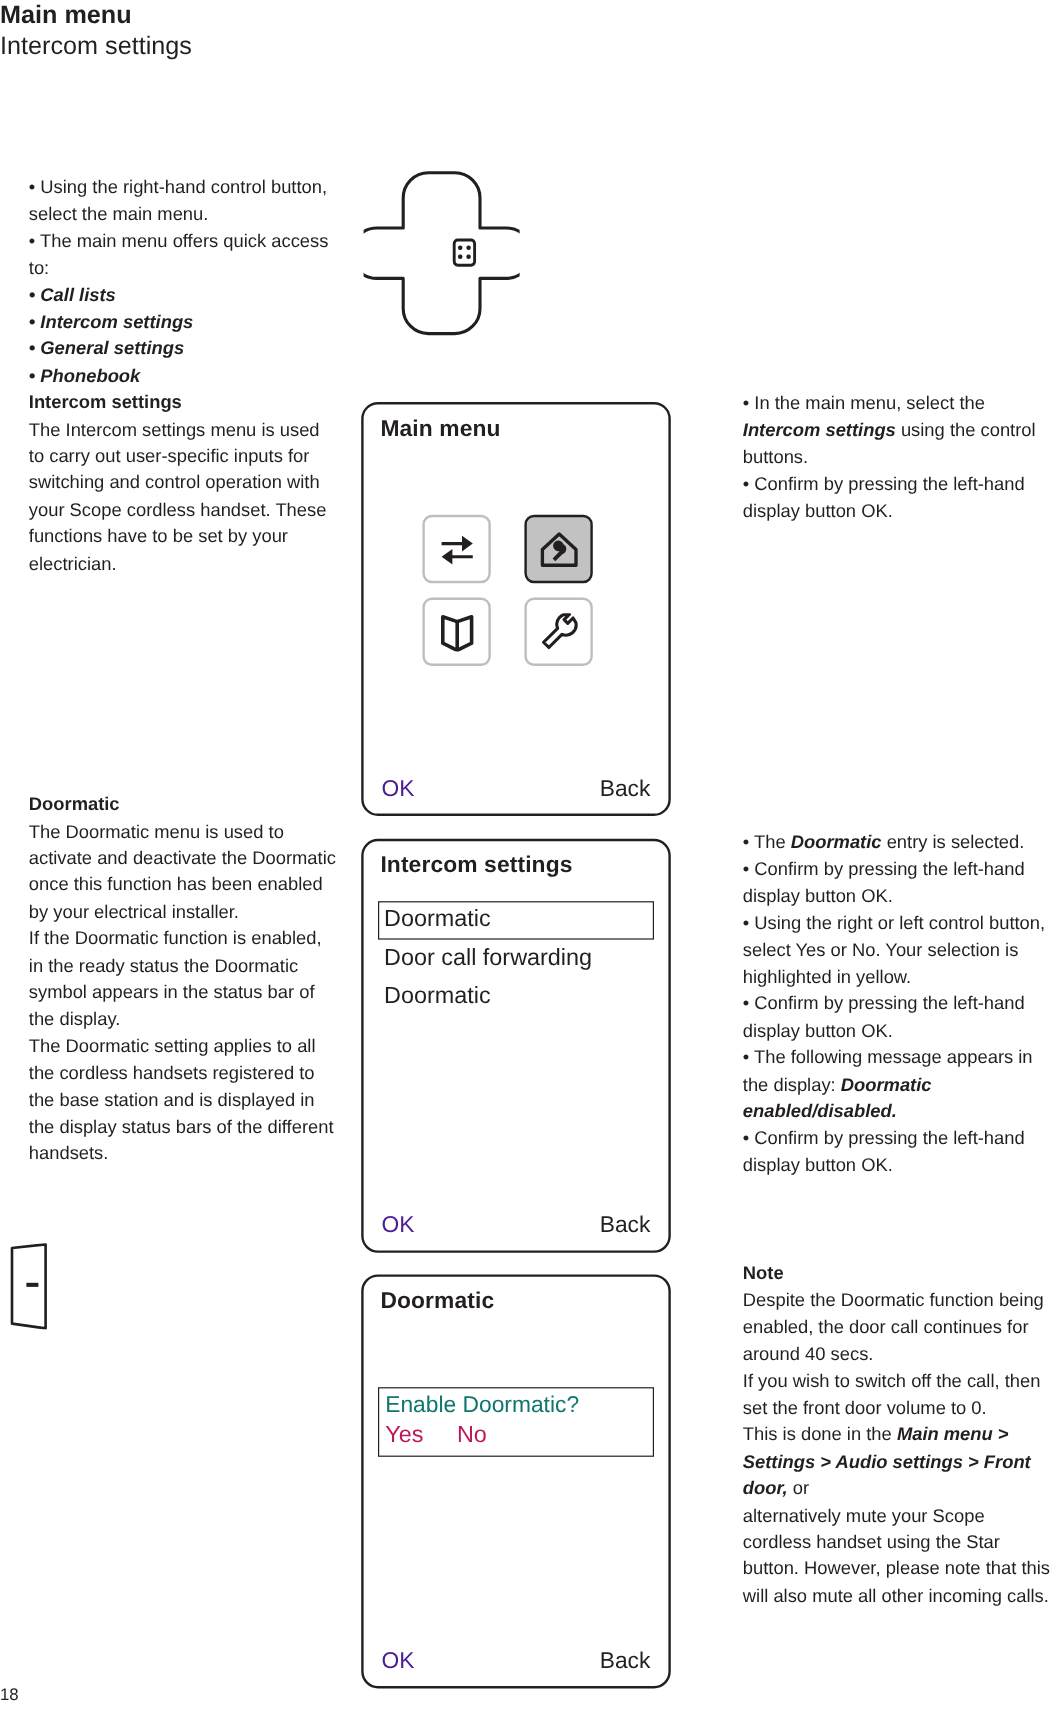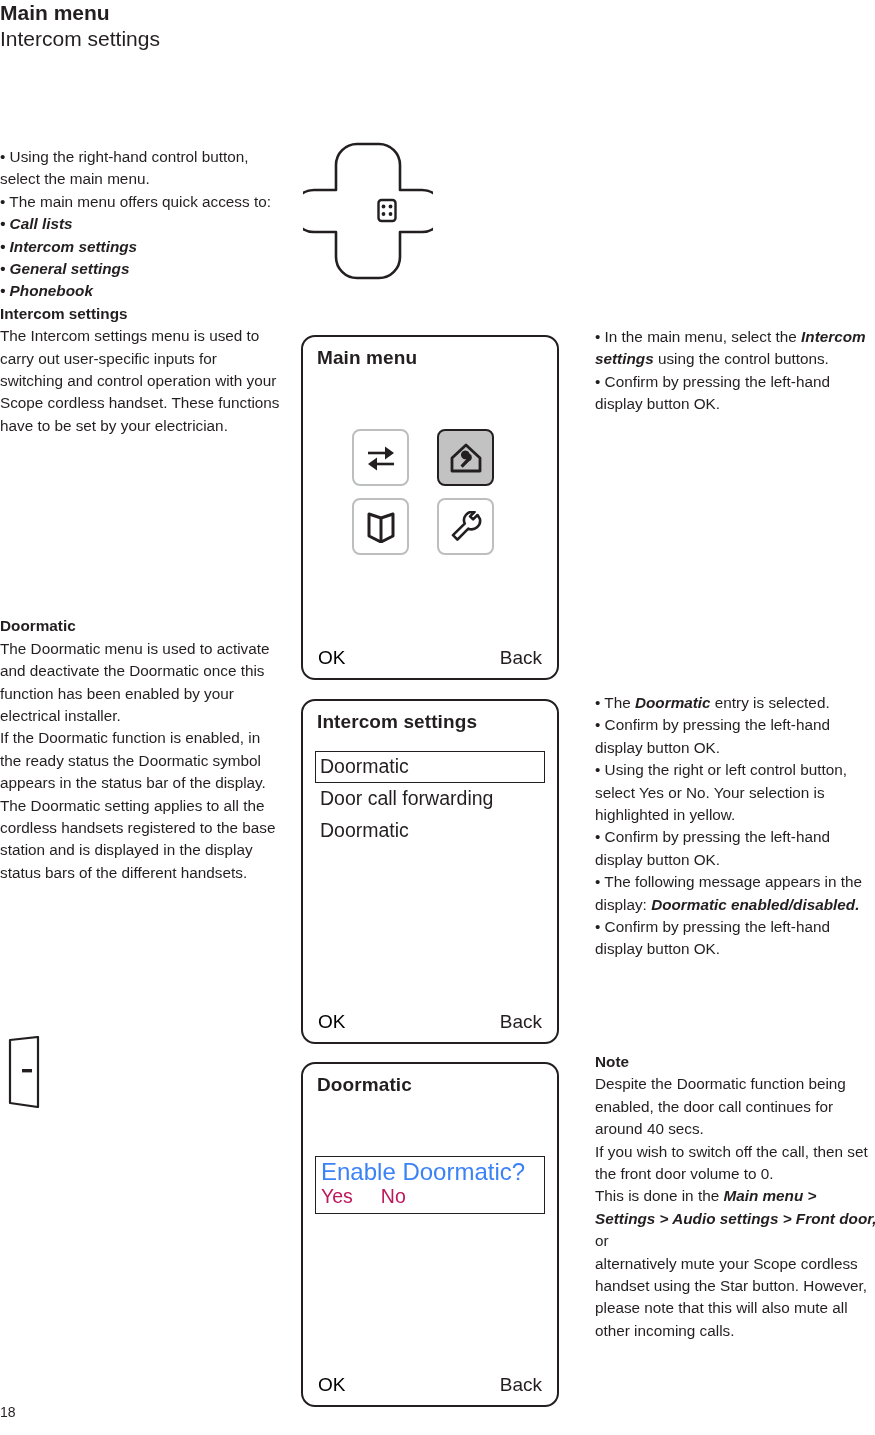--- a/index.html
+++ b/index.html
@@ -52,21 +52,21 @@
     position: absolute;
     left: 595px;
     width: 285px;
     font-size: 15.3px;
     line-height: 22.4px;
   }
   .col-right.r1 { top: 326px; }
   .col-right.r2 { top: 692px; }
   .col-right.r3 { top: 1051px; }
 
-  p.blk { margin: 0; }
+  p.blk { margin: 0; padding-left: 24px; }
   .bolditalic { font-weight: bold; font-style: italic; }
   .head { font-weight: bold; }
   .bi-item { font-weight: bold; font-style: italic; }
 
   
   .door-glyph {
     position: absolute;
     left: 8px;
     top: 1036px;
     width: 36px;
@@ -111,21 +111,21 @@
     left: 0;
     right: 0;
     bottom: 9px;
     height: 26px;
   }
   .softkey-ok {
     position: absolute;
     left: 15px;
     bottom: 0;
     font-size: 19px;
-    color: #000000;
+    color: #4c1d95;
   }
   .softkey-back {
     position: absolute;
     right: 15px;
     bottom: 0;
     font-size: 19px;
     color: #231f20;
   }
 
   
@@ -175,23 +175,23 @@
   .prompt-box {
     position: absolute;
     left: 12px;
     top: 92px;
     right: 12px;
     box-sizing: border-box;
     border: 1.4px solid #231f20;
     padding: 3px 5px 5px 5px;
   }
   .prompt-question {
-    font-size: 24px;
+    font-size: 19px;
     line-height: 24px;
-    color: #3b82f6;
+    color: #0f766e;
   }
   .prompt-options {
     font-size: 19.5px;
     line-height: 24px;
     color: #be185d;
   }
   .prompt-options .opt-yes { display: inline-block; }
   .prompt-options .opt-no { display: inline-block; margin-left: 28px; }
 
   

